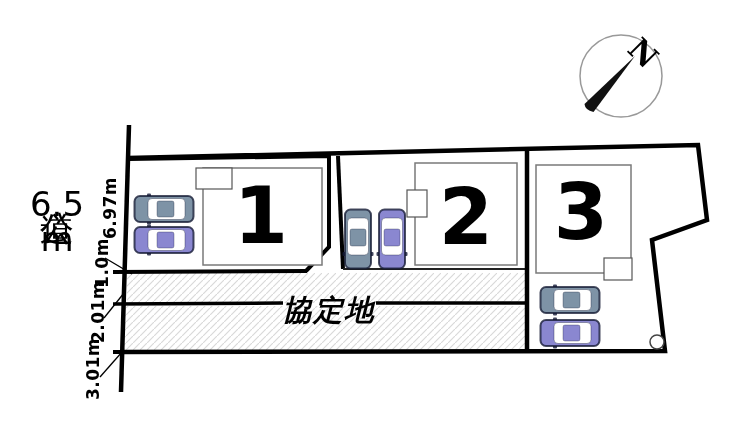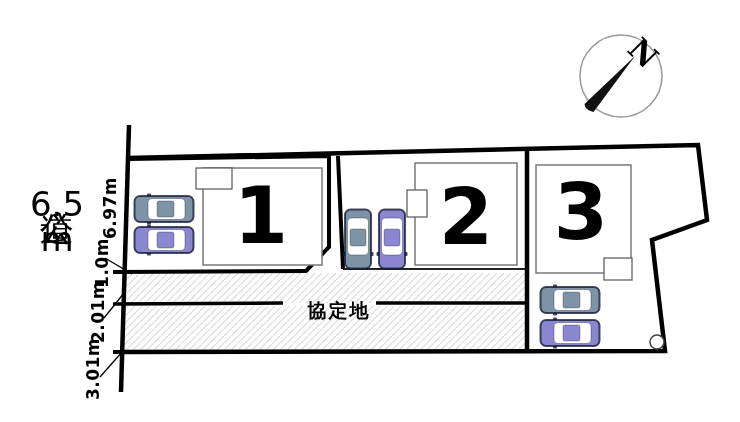--- a/index.html
+++ b/index.html
@@ -12,21 +12,21 @@
   .rot{transform:translate(-50%,-50%) rotate(-90deg);}
   .meas{font-size:17px;letter-spacing:0.5px;}
   .road-block{
     position:absolute;left:30px;top:185px;width:54px;
     display:flex;flex-direction:column;align-items:center;
     font-weight:normal;line-height:1.02;
   }
   .road-kanji{font-size:34px;writing-mode:vertical-rl;text-orientation:upright;letter-spacing:1px;}
   .road-width{font-size:34px;}
   .road-unit{font-size:34px;}
-  .kyotei{font-size:19px;letter-spacing:2px;left:339px;top:311px;}
+  .kyotei{font-size:29px;letter-spacing:2px;left:329px;top:311px;font-style:italic;}
   .lotnum{font-size:78px;font-weight:bold;}
   .north{font-size:30px;font-family:"DejaVu Serif","Liberation Serif",serif;
     transform:translate(-50%,-50%) rotate(45deg);font-weight:bold;}
 </style>
 </head>
 <body>
 
 <div id="stage">
 
   <svg id="plan-svg" width="740" height="422" viewBox="0 0 740 422">

